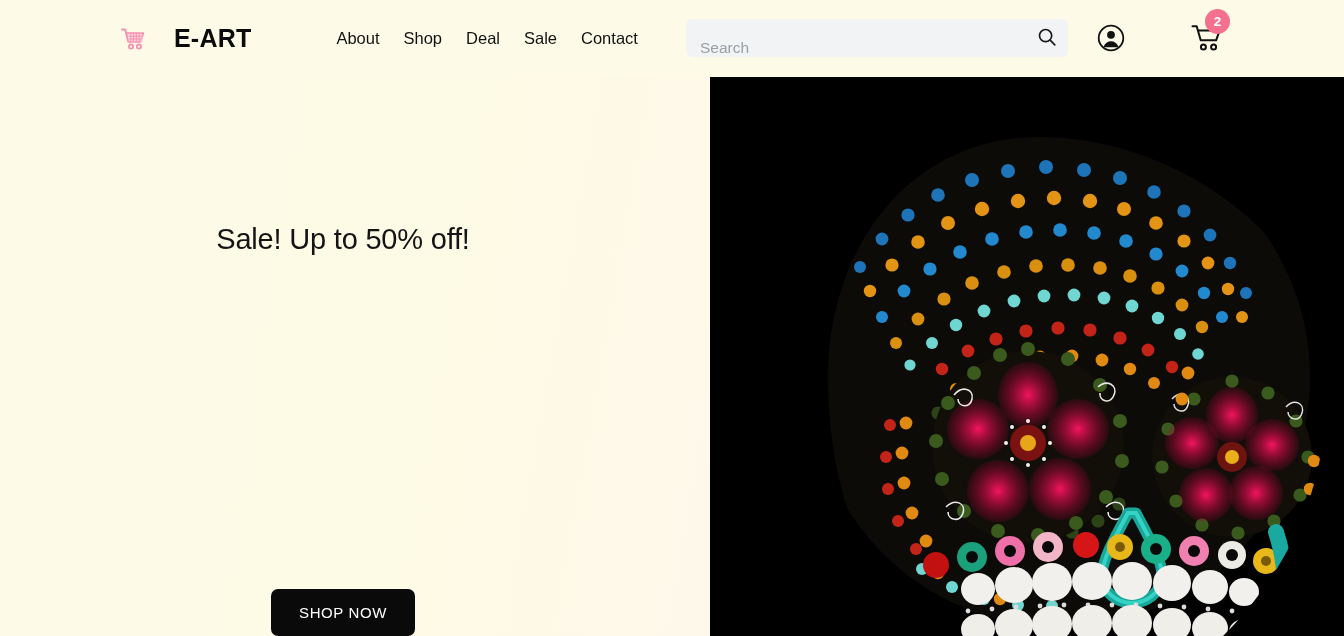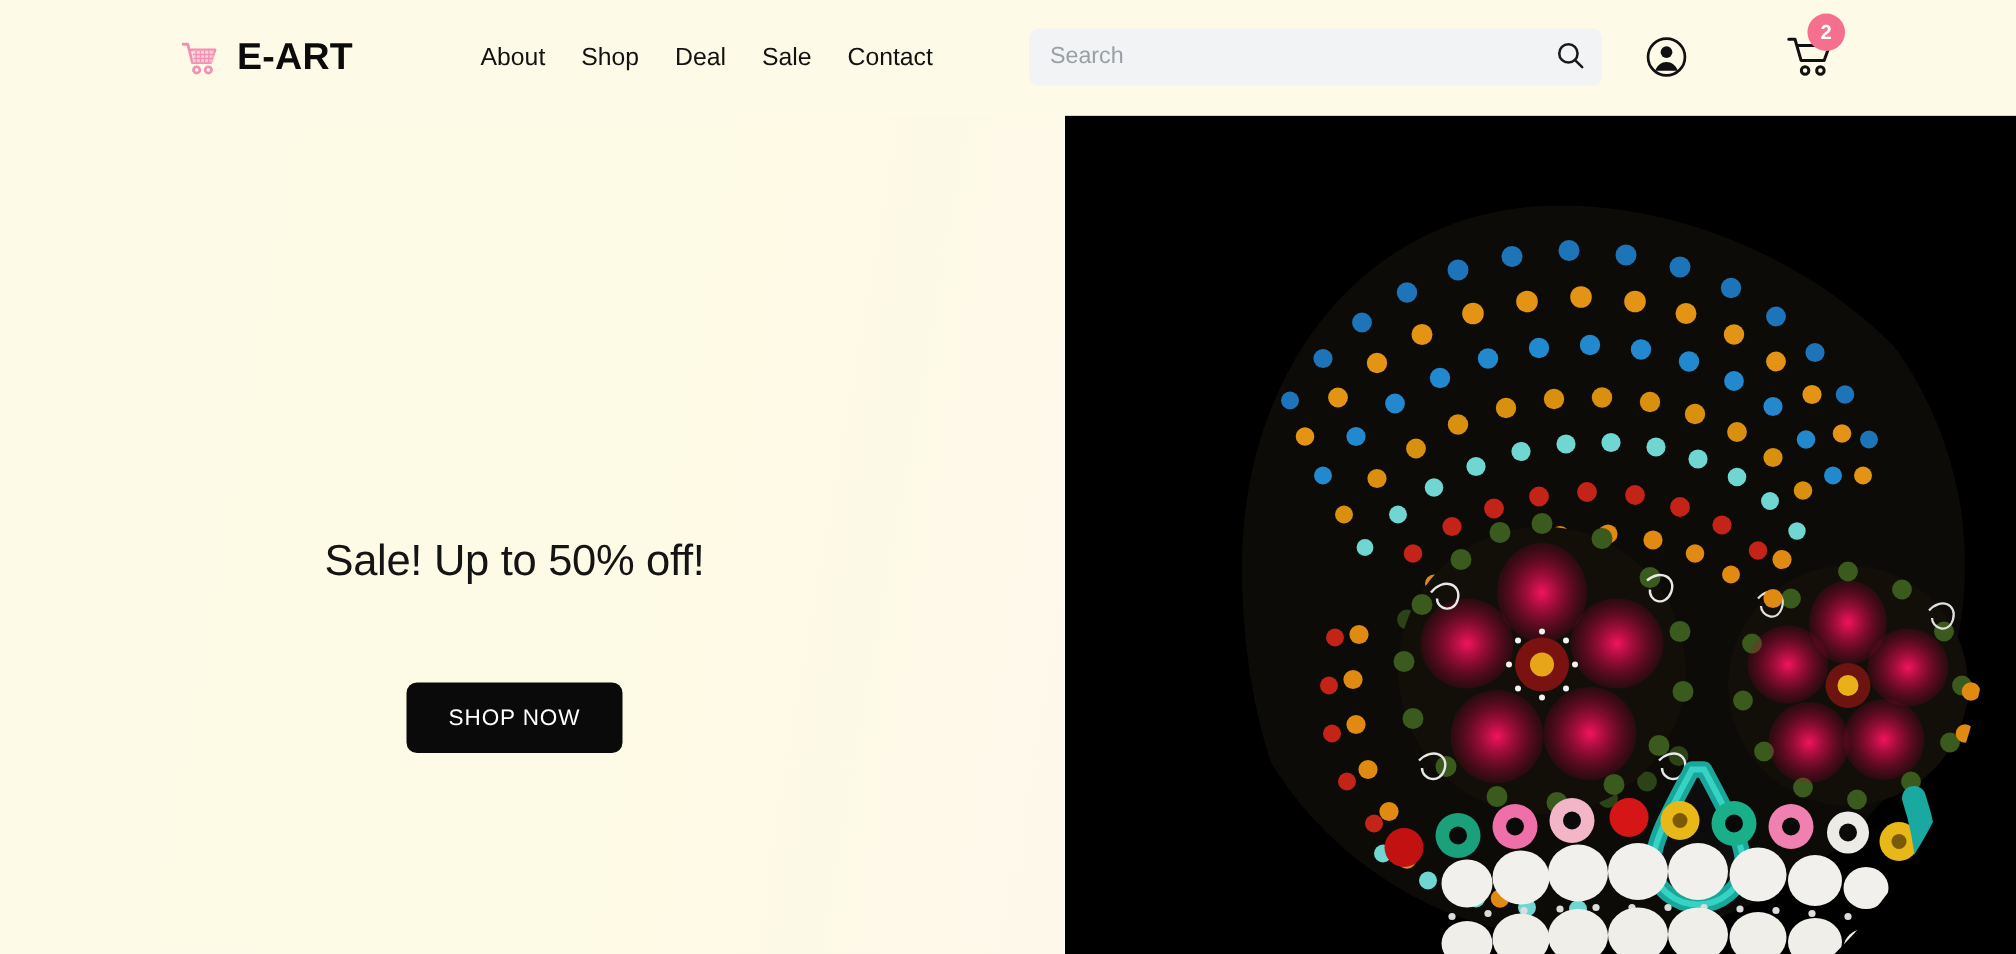--- a/index.html
+++ b/index.html
@@ -15,42 +15,42 @@
 
   
   .header {
     position: absolute; top: 0; left: 0;
     width: 1344px; height: 77px;
     background: #FDFBE7;
     display: flex; align-items: center;
     z-index: 5;
   }
   .brand {
-    display: flex; align-items: center; gap: 11px;
+    display: flex; align-items: center; gap: 27px;
     margin-left: 121px;
   }
   .cart-logo-icon { width: 26px; height: 24px; display: block; }
   .brand-name {
     font-size: 25px; font-weight: bold; letter-spacing: 0.2px;
     color: #0B0B0B;
   }
   .nav {
     display: flex; align-items: center; gap: 24px;
     margin-left: 85px;
   }
   .nav a {
     font-size: 16.5px; color: #121212; text-decoration: none;
     white-space: nowrap;
   }
   .search-wrap {
     position: absolute; left: 686px; top: 19px;
     width: 382px; height: 38px;
     background: #F1F3F5;
     border-radius: 6px;
-    display: flex; align-items: center;
+    display: flex; align-items: flex-end;
   }
   .search-input {
     flex: 1; border: 0; outline: 0; background: transparent;
     font-size: 15.5px; color: #2b2b2b;
     padding: 0 6px 0 14px;
     font-family: "Liberation Sans", sans-serif;
   }
   .search-input::placeholder { color: #9AA0A6; }
   .search-btn {
     background: transparent; border: 0; cursor: pointer;
@@ -81,21 +81,21 @@
   .hero {
     position: absolute; top: 77px; left: 0;
     width: 1344px; height: 559px;
     background: linear-gradient(100deg, #FDFBE8 0%, #FDFAE5 34%, #FEF7ED 68%, #FDF3EC 100%);
     overflow: hidden;
   }
   .hero-copy {
     position: absolute; left: 0; top: 0;
     width: 686px; height: 559px;
     display: flex; flex-direction: column;
-    align-items: center; justify-content: center;
+    align-items: center; justify-content: space-between;
     padding-top: 146px;
   }
   .hero-kicker {
     font-size: 29px; color: #141414; font-weight: 400;
     letter-spacing: -0.2px;
   }
   .hero-title {
     margin-top: 24px;
     font-size: 59px; font-weight: bold; line-height: 1.04;
     color: #080808; text-align: center;

